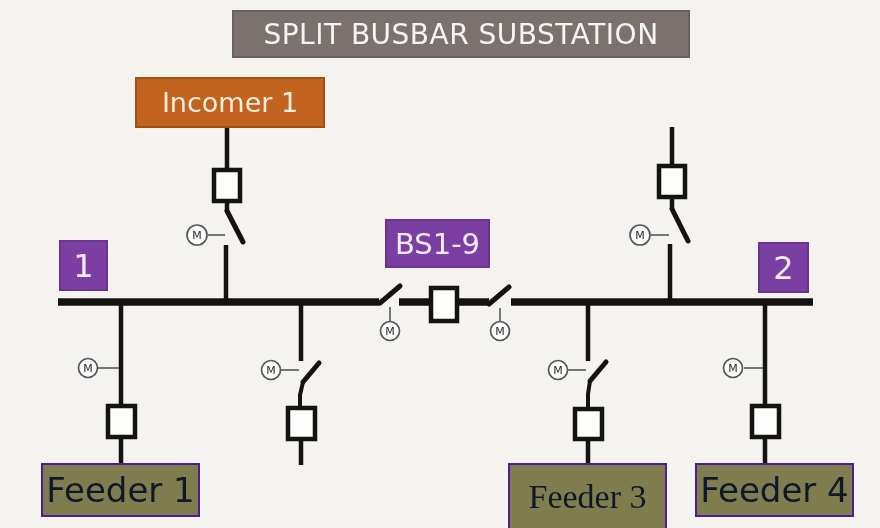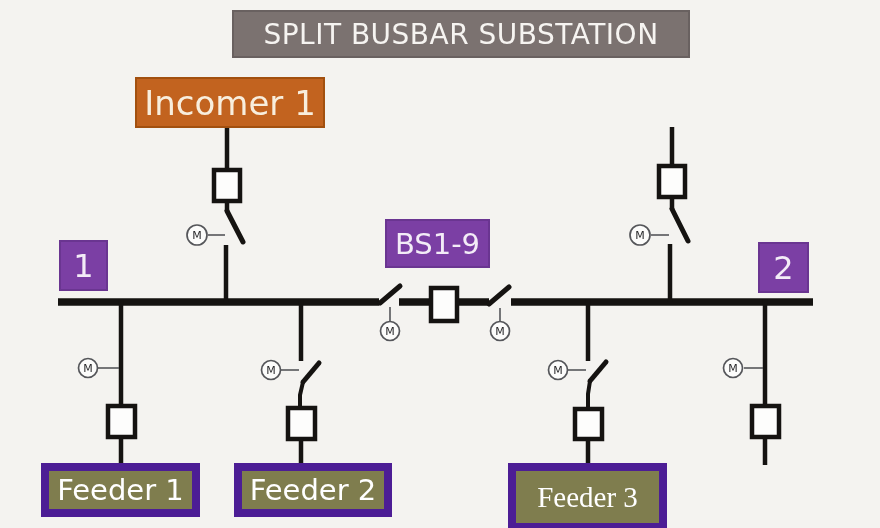--- a/index.html
+++ b/index.html
@@ -7,25 +7,25 @@
     position:relative; width:880px; height:528px;
     background:#f4f3f0; overflow:hidden;
     font-family:"DejaVu Sans","Liberation Sans",sans-serif;
   }
   .stage svg { position:absolute; left:0; top:0; }
   .plate {
     position:absolute; display:flex; align-items:center; justify-content:center;
     box-sizing:border-box; white-space:nowrap;
   }
   .plate-title   { background:#7b7270; border:2px solid #696160; color:#f6f4f1; font-size:28px; letter-spacing:0.5px; }
-  .plate-incomer { background:#c2631f; border:2px solid #a2500f; color:#f8eedd; font-size:34px;text-align:right; }
+  .plate-incomer { background:#c2631f; border:2px solid #a2500f; color:#f8eedd; font-size:27px;text-align:right; }
   .plate-purple  { background:#7b3fa4; border:2px solid #6a3591; color:#f3ecf7; }
   .plate-busnum  { font-size:32px; }
   .plate-bs      { font-size:29px; }
-  .plate-feeder  { background:#7f7d4e; border:8px solid #4c1d95; color:#ffffff; font-size:29px; }
+  .plate-feeder  { background:#7f7d4e; border:2px solid #4c1d95; color:#0f172a; font-size:34px; }
 
   .sym-line   { stroke:#151311; stroke-width:4.5; stroke-linecap:butt; }
   .sym-bus    { stroke:#151311; stroke-width:7.5; stroke-linecap:butt; }
   .sym-blade  { stroke:#151311; stroke-width:5; stroke-linecap:round; }
   .sym-elbow  { stroke:#151311; stroke-width:4; fill:none; stroke-linecap:round; }
   .sym-box    { fill:#fdfdfc; stroke:#151311; stroke-width:4.5; }
   .sym-mlink  { stroke:#55565a; stroke-width:1.6; }
   .sym-mcirc  { fill:#fcfcfb; stroke:#55565a; stroke-width:1.7; }
   .sym-mtext  { font-family:"DejaVu Sans","Liberation Sans",sans-serif; font-size:11px; fill:#2c2c2e;
                 text-anchor:middle; dominant-baseline:central; }
@@ -123,18 +123,18 @@
 
 
   <div class="plate plate-purple plate-bs" style="left:385px; top:219px; width:105px; height:49px;">BS1-9</div>
 
   <div class="plate plate-purple plate-busnum" style="left:59px; top:240px; width:49px; height:51px;">1</div>
 
   <div class="plate plate-purple plate-busnum" style="left:758px; top:242px; width:51px; height:51px;">2</div>
 
   <div class="plate plate-feeder" style="left:41px; top:463px; width:159px; height:54px;">Feeder 1</div>
 
-  <div class="plate plate-feeder" style="left:234px; top:463px; width:158px; height:54px;">Feeder 2</div>
 
   <div class="plate plate-feeder" style="left:508px; top:463px; width:159px; height:68px;font-family:Liberation Serif, serif;">Feeder 3</div>
 
+  <div class="plate plate-feeder" style="left:695px; top:463px; width:159px; height:54px;">Feeder 4</div>
 
 </div>
 
 </body></html>

